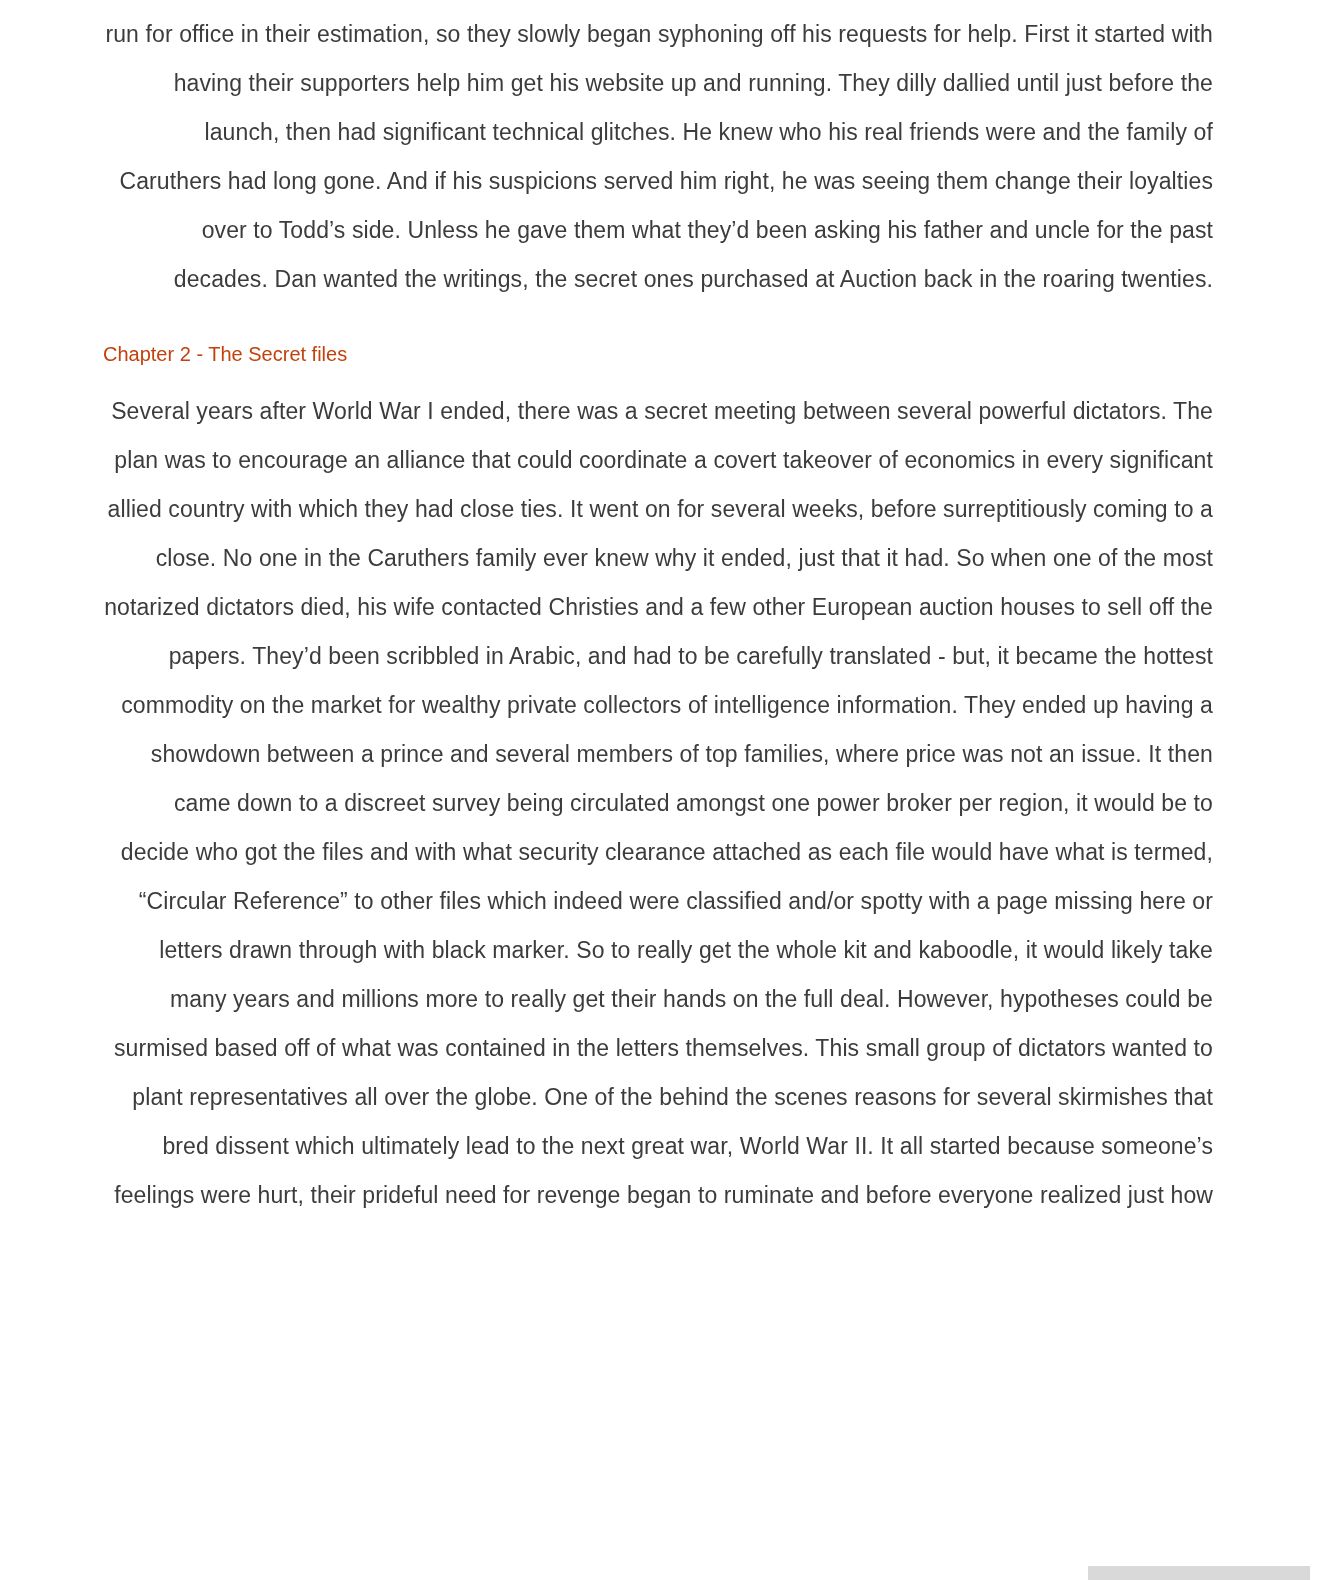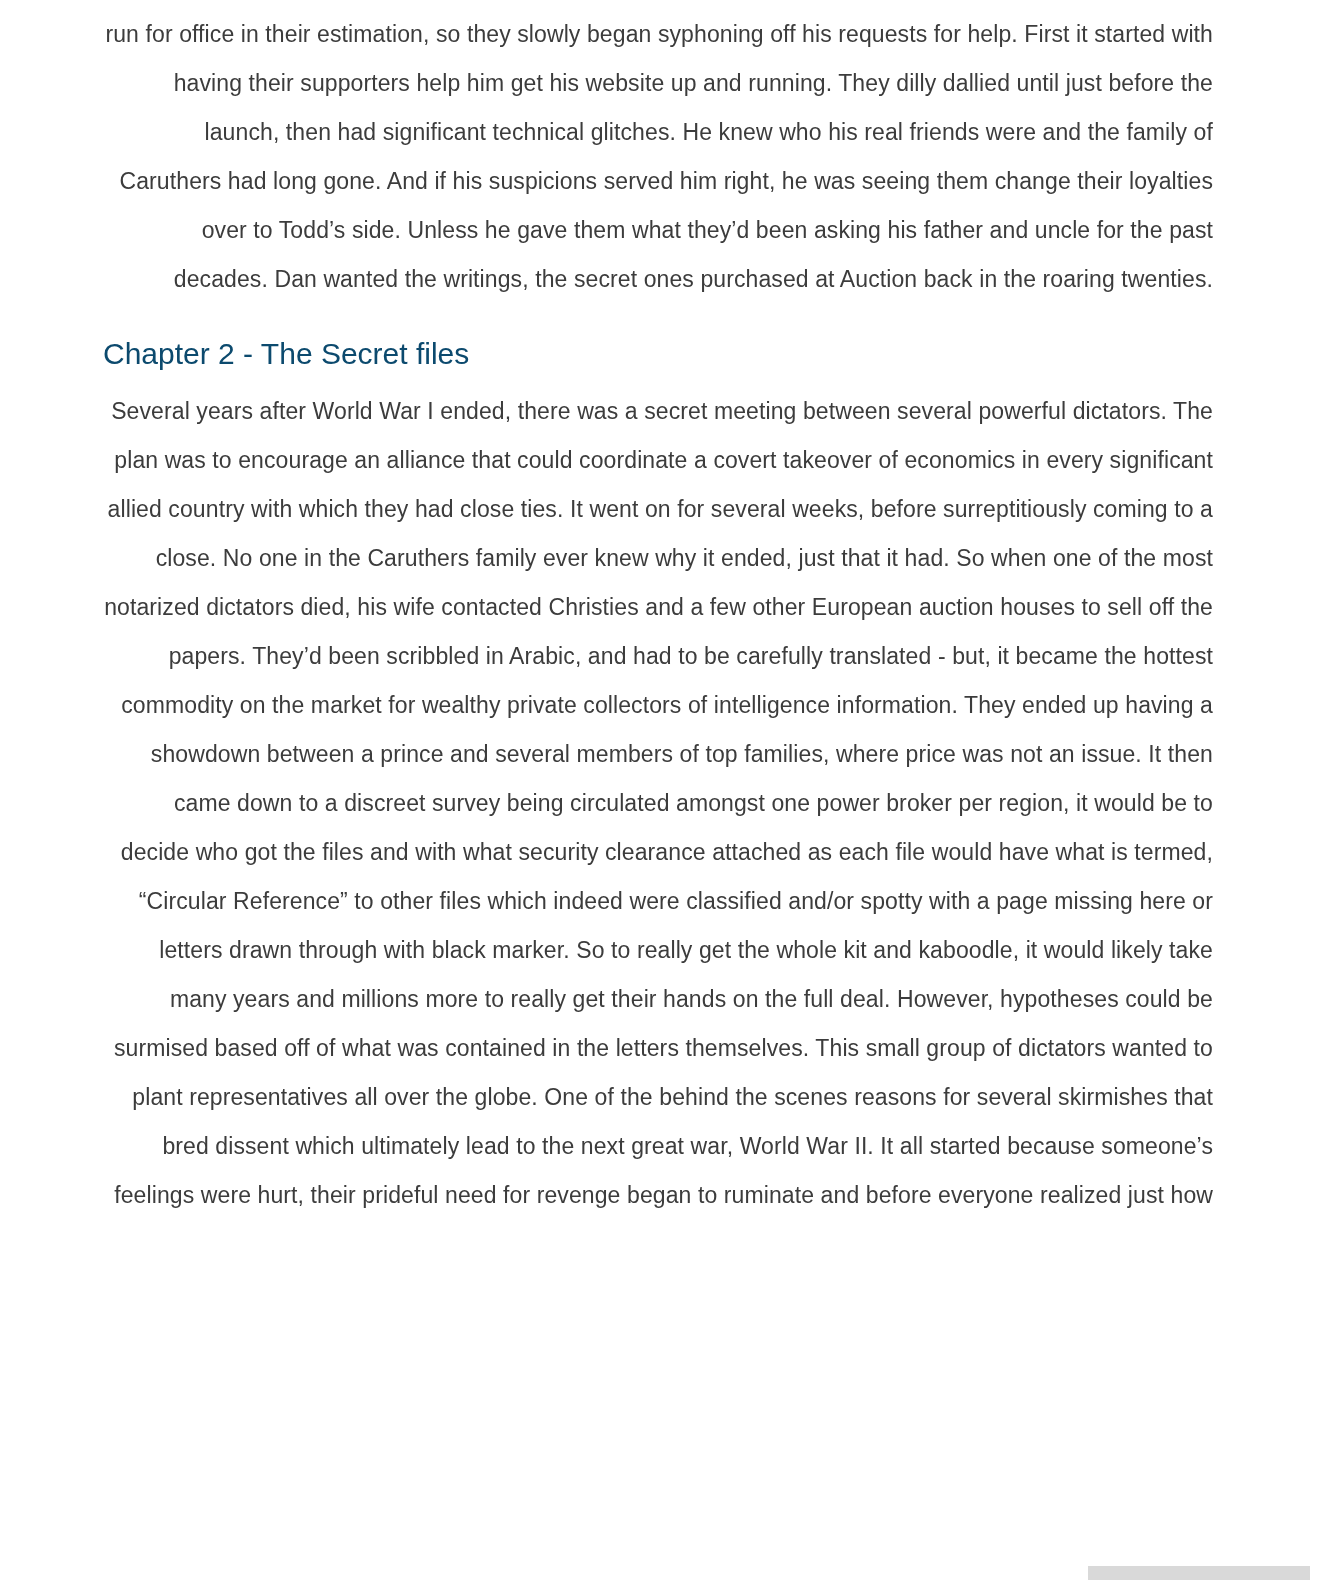--- a/index.html
+++ b/index.html
@@ -23,24 +23,24 @@
   .body-text {
     margin: 0;
     font-size: 23px;
     line-height: 49px;
     color: #3c3c3c;
     text-align: right;
     letter-spacing: 0.1px;
   }
   .chapter-heading {
     margin: 30px 0 13px 0;
-    font-size: 30px;
+    font-size: 20px;
     line-height: 40px;
     font-weight: 400;
-    color: #0c4a6e;
+    color: #c2410c;
   }
   .page-bottom-strip {
     position: absolute;
     bottom: 0;
     left: 1088px;
     width: 222px;
     height: 14px;
     background: #d9d9d9;
   }
 </style>

